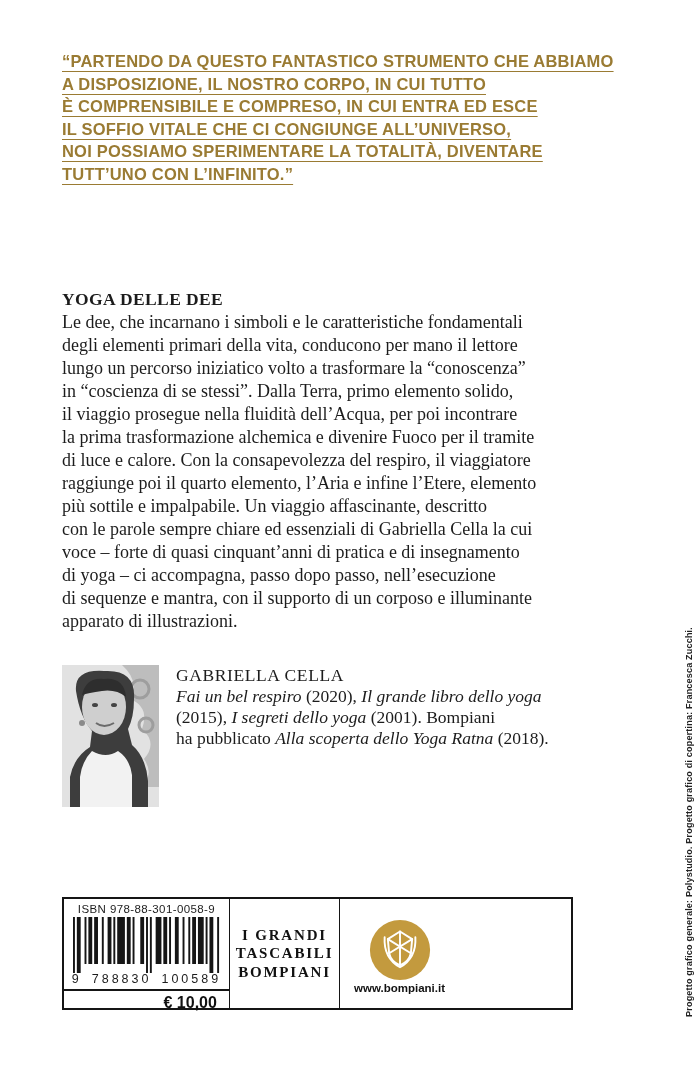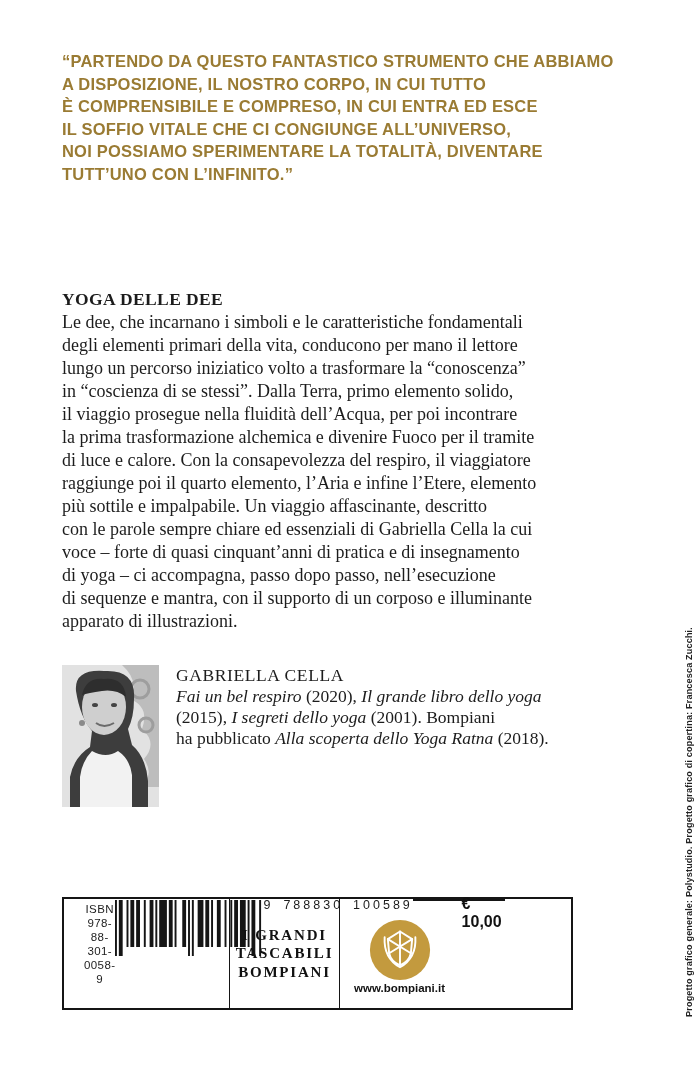--- a/index.html
+++ b/index.html
@@ -25,20 +25,21 @@
     left: 62px;
     top: 50px;
     width: 575px;
     font-family: "Liberation Sans", sans-serif;
     font-weight: bold;
     font-size: 16.5px;
     line-height: 22.6px;
     letter-spacing: 0.2px;
     color: var(--quote-gold);
     white-space: pre-line;
+    text-decoration: underline;
     text-decoration-thickness: 1.4px;
     text-underline-offset: 4px;
   }
 
   
   .synopsis {
     position: absolute;
     left: 62px;
     top: 288px;
     width: 560px;
@@ -88,21 +89,21 @@
     left: 62px;
     top: 897px;
     width: 511px;
     height: 113px;
     border: 2px solid #151515;
     display: flex;
     background: #fff;
   }
   .cell { position: relative; height: 100%; }
   .cell + .cell { border-left: 1.5px solid #151515; }
-  .cell-barcode { width: 165px; display: flex; flex-direction: row; padding-left: 20px; }
+  .cell-barcode { width: 165px; display: flex; flex-direction: column; }
   .isbn-line {
     font-family: "Liberation Sans", sans-serif;
     font-size: 11.5px;
     letter-spacing: 0.4px;
     text-align: center;
     padding-top: 3px;
     line-height: 14px;
   }
   .bars { flex: 1; display: flex; justify-content: center; align-items: flex-start; padding-top: 1px; }
   .barcode-digits {

